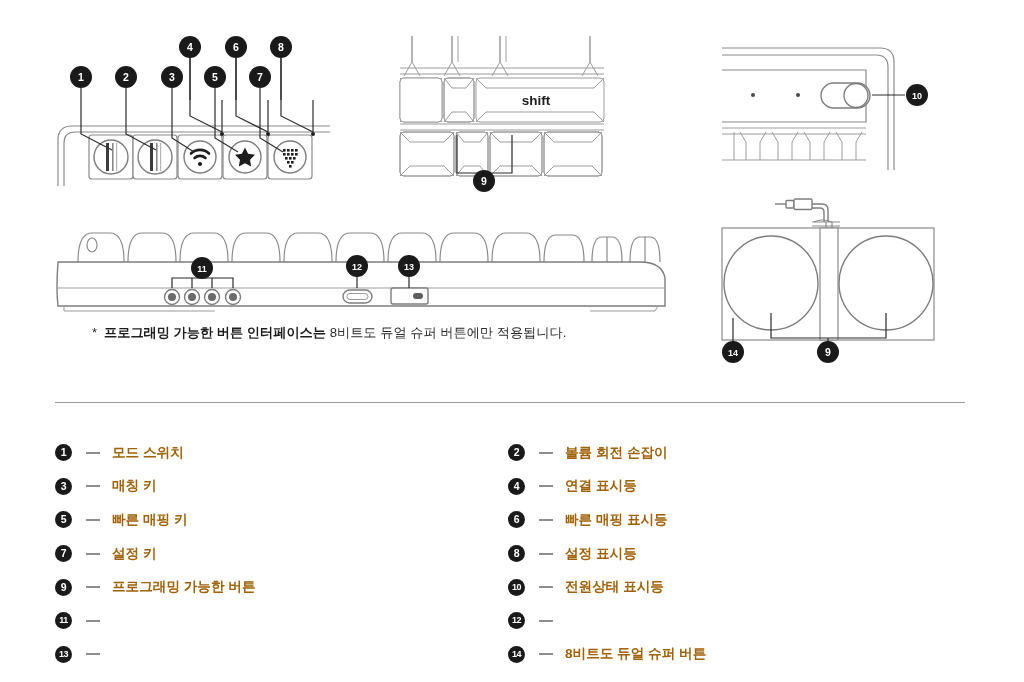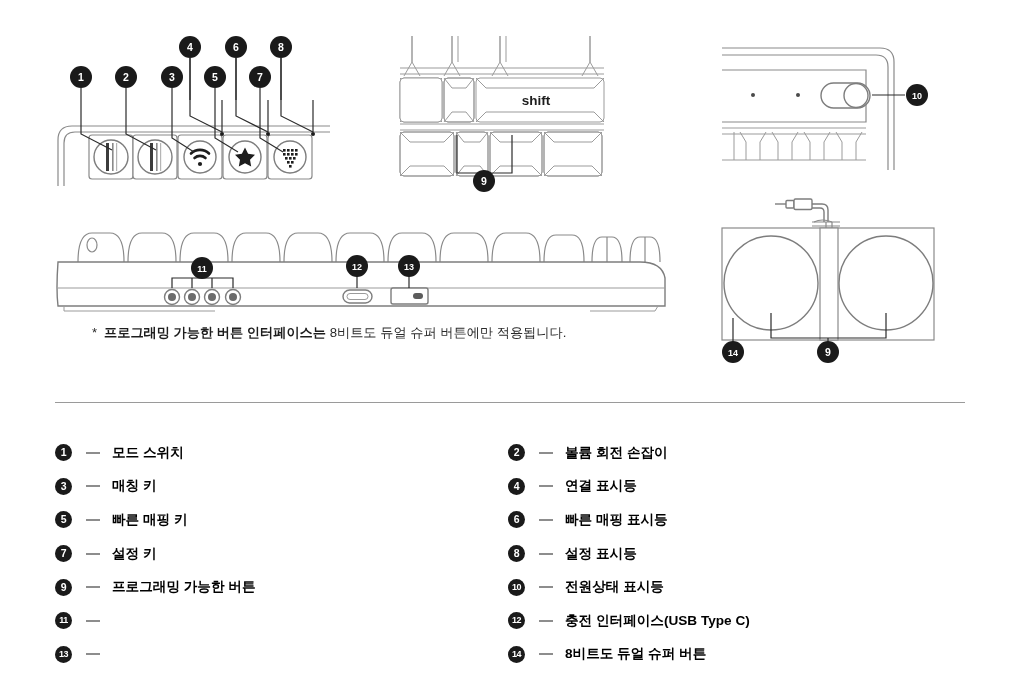--- a/index.html
+++ b/index.html
@@ -94,21 +94,21 @@
   .dash {
     flex: 0 0 auto;
     width: 14px;
     height: 2px;
     background: #8d8d8d;
     margin: 0 12px 0 14px;
   }
   .legend-label {
     font-size: 13.6px;
     font-weight: bold;
-    color: #000000;
+    color: #a16207;
     white-space: nowrap;
   }
   
   .ln  { fill: none; stroke: #8a8a8a; stroke-width: 1.2; }
   .ln2 { fill: none; stroke: #7d7d7d; stroke-width: 1.4; }
   .lnl { fill: none; stroke: #9b9b9b; stroke-width: 1; }
   .lead { fill: none; stroke: #2b2b2b; stroke-width: 1.2; }
   .wht { fill: #ffffff; }
   .blk { fill: #1a1a1a; }
   .bdg-txt {
@@ -524,21 +524,20 @@
         <span class="legend-label">설정 표시등</span>
       </div>
       <div class="legend-row">
         <span class="badge two-digit">10</span>
         <span class="dash"></span>
         <span class="legend-label">전원상태 표시등</span>
       </div>
       <div class="legend-row">
         <span class="badge two-digit">12</span>
         <span class="dash"></span>
-        <span class="legend-label">충전 인터페이스(USB Type C)</span>
       </div>
       <div class="legend-row">
         <span class="badge two-digit">14</span>
         <span class="dash"></span>
         <span class="legend-label">8비트도 듀얼 슈퍼 버튼</span>
       </div>
     </div>
   </div>
 
 </div>

